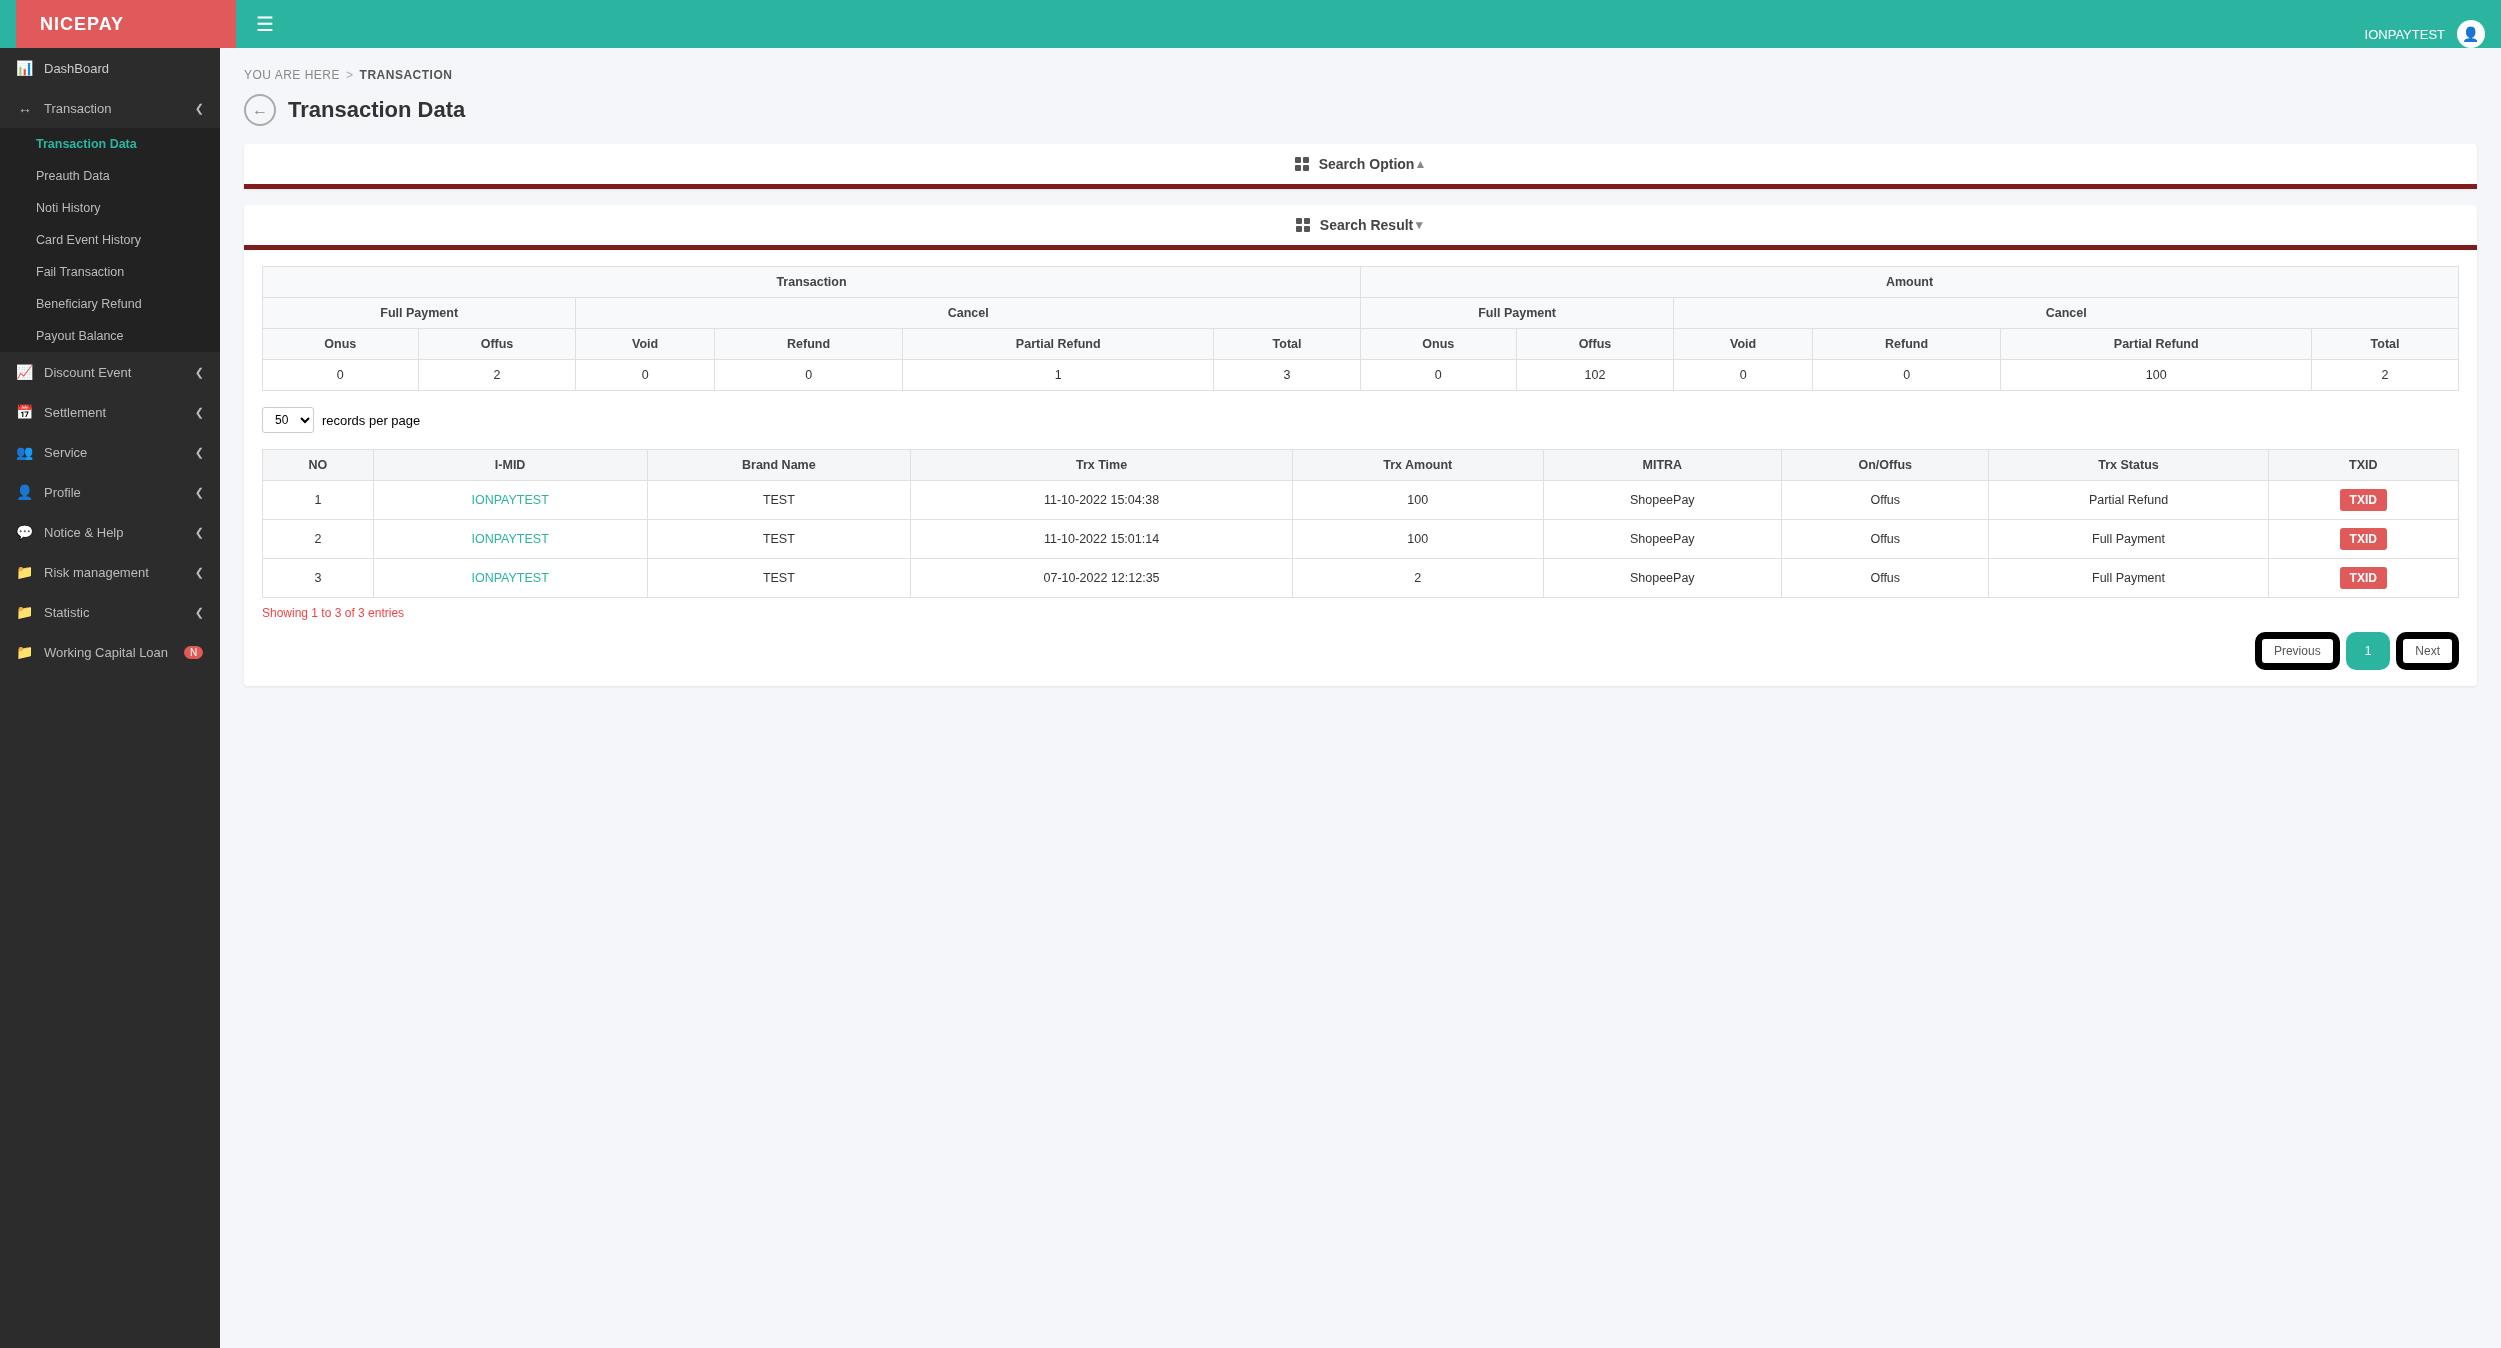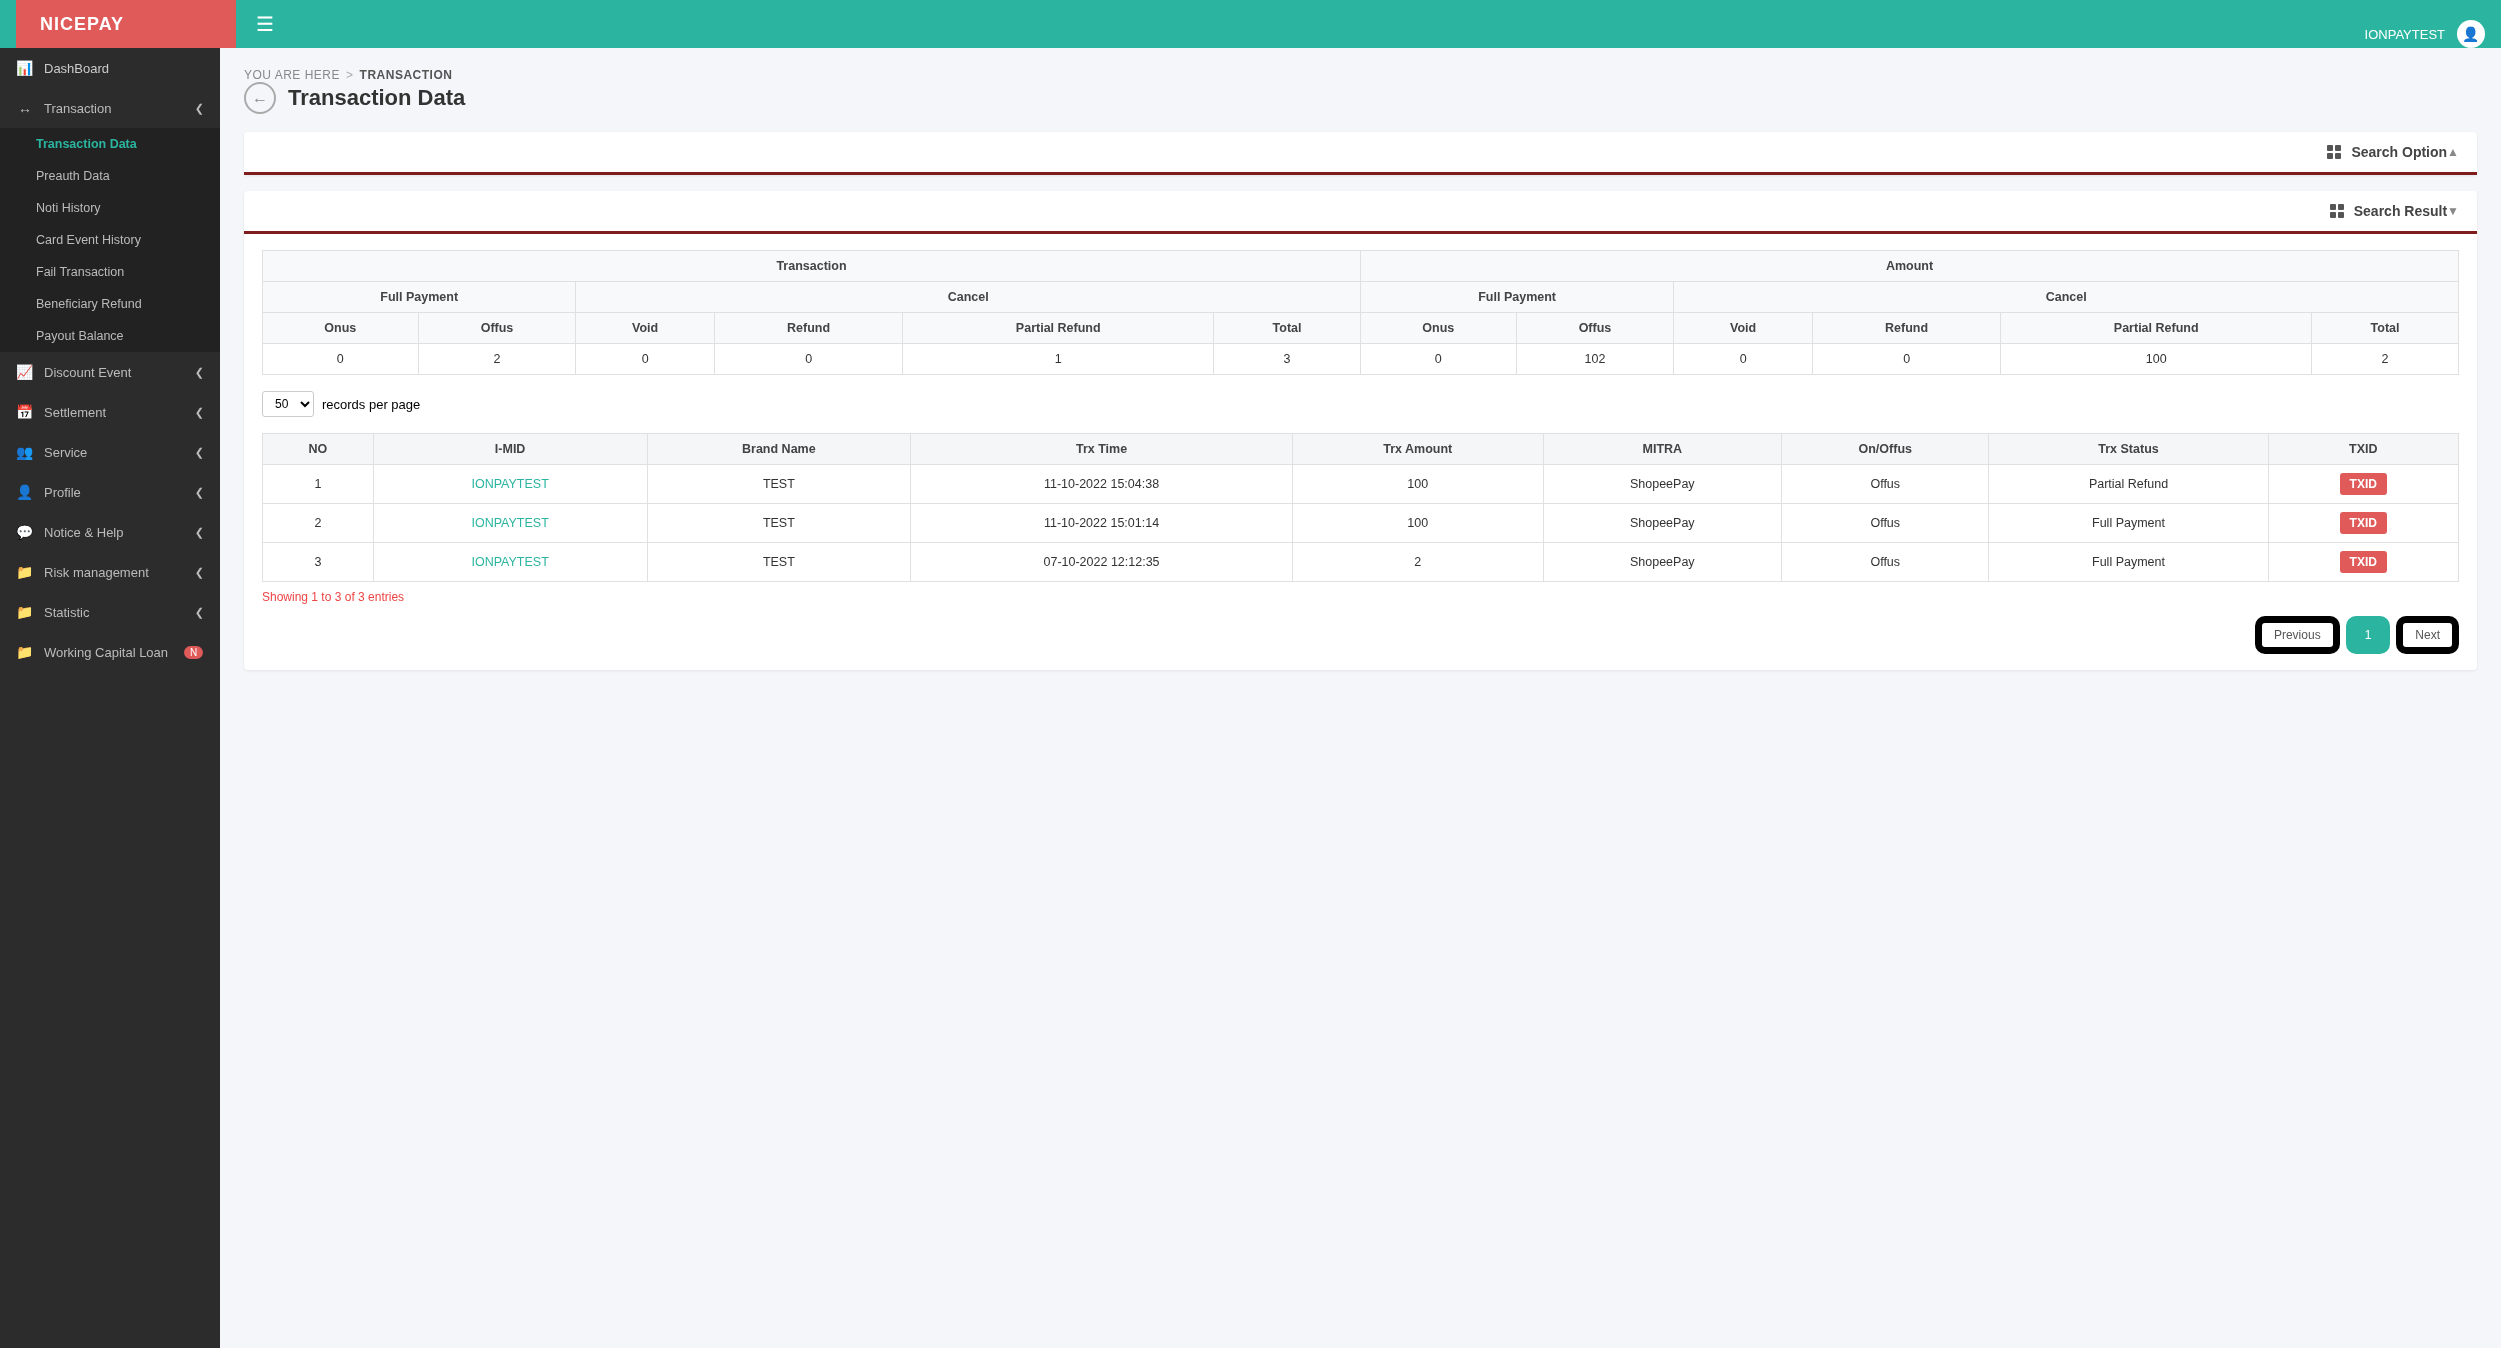--- a/index.html
+++ b/index.html
@@ -73,38 +73,38 @@
       font-size: 10px;
       padding: 1px 6px;
       margin-left: 6px;
     }
     .sidebar-icon { font-size: 14px; width: 18px; text-align: center; }
 
     
     .content { flex: 1; overflow-y: auto; padding: 20px 24px; }
 
     
-    .breadcrumb { font-size: 12px; color: #888; display: flex; align-items: center; gap: 6px; text-transform: uppercase; letter-spacing: 0.5px; }
+    .breadcrumb { font-size: 12px; color: #888; margin-bottom: 12px; display: flex; align-items: center; gap: 6px; text-transform: uppercase; letter-spacing: 0.5px; }
     .breadcrumb-sep { color: #aaa; }
     .breadcrumb-current { color: #555; font-weight: 600; }
 
     
     .page-title-row { display: flex; align-items: center; gap: 12px; margin-bottom: 18px; }
     .back-btn {
       width: 32px; height: 32px; border: 2px solid #aaa; border-radius: 50%;
       display: flex; align-items: center; justify-content: center;
       color: #888; cursor: pointer; font-size: 16px; flex-shrink: 0;
     }
     .page-title { font-size: 22px; color: #333; font-weight: 600; }
 
     
     .card { background: #fff; border-radius: 4px; box-shadow: 0 1px 3px rgba(0,0,0,0.08); margin-bottom: 16px; }
     .card-header {
-      display: flex; align-items: center; justify-content: flex-end;
-      padding: 12px 18px; border-bottom: 3px solid #7f1d1d; cursor: pointer;
+      display: flex; align-items: center; justify-content: center;
+      padding: 12px 18px; border-bottom: 5px solid #7f1d1d; cursor: pointer;
     }
     .card-header-left { display: flex; align-items: center; gap: 10px; font-size: 14px; font-weight: 600; color: #444; }
     .grid-icon { display: grid; grid-template-columns: 1fr 1fr; gap: 2px; width: 14px; height: 14px; }
     .grid-icon span { background: #555; border-radius: 1px; }
     .card-body { padding: 16px 18px; }
 
     
     .summary-table-wrap { overflow-x: auto; }
     table { width: 100%; border-collapse: collapse; font-size: 12.5px; }
     th, td { border: 1px solid #e0e0e0; padding: 8px 10px; text-align: center; }

